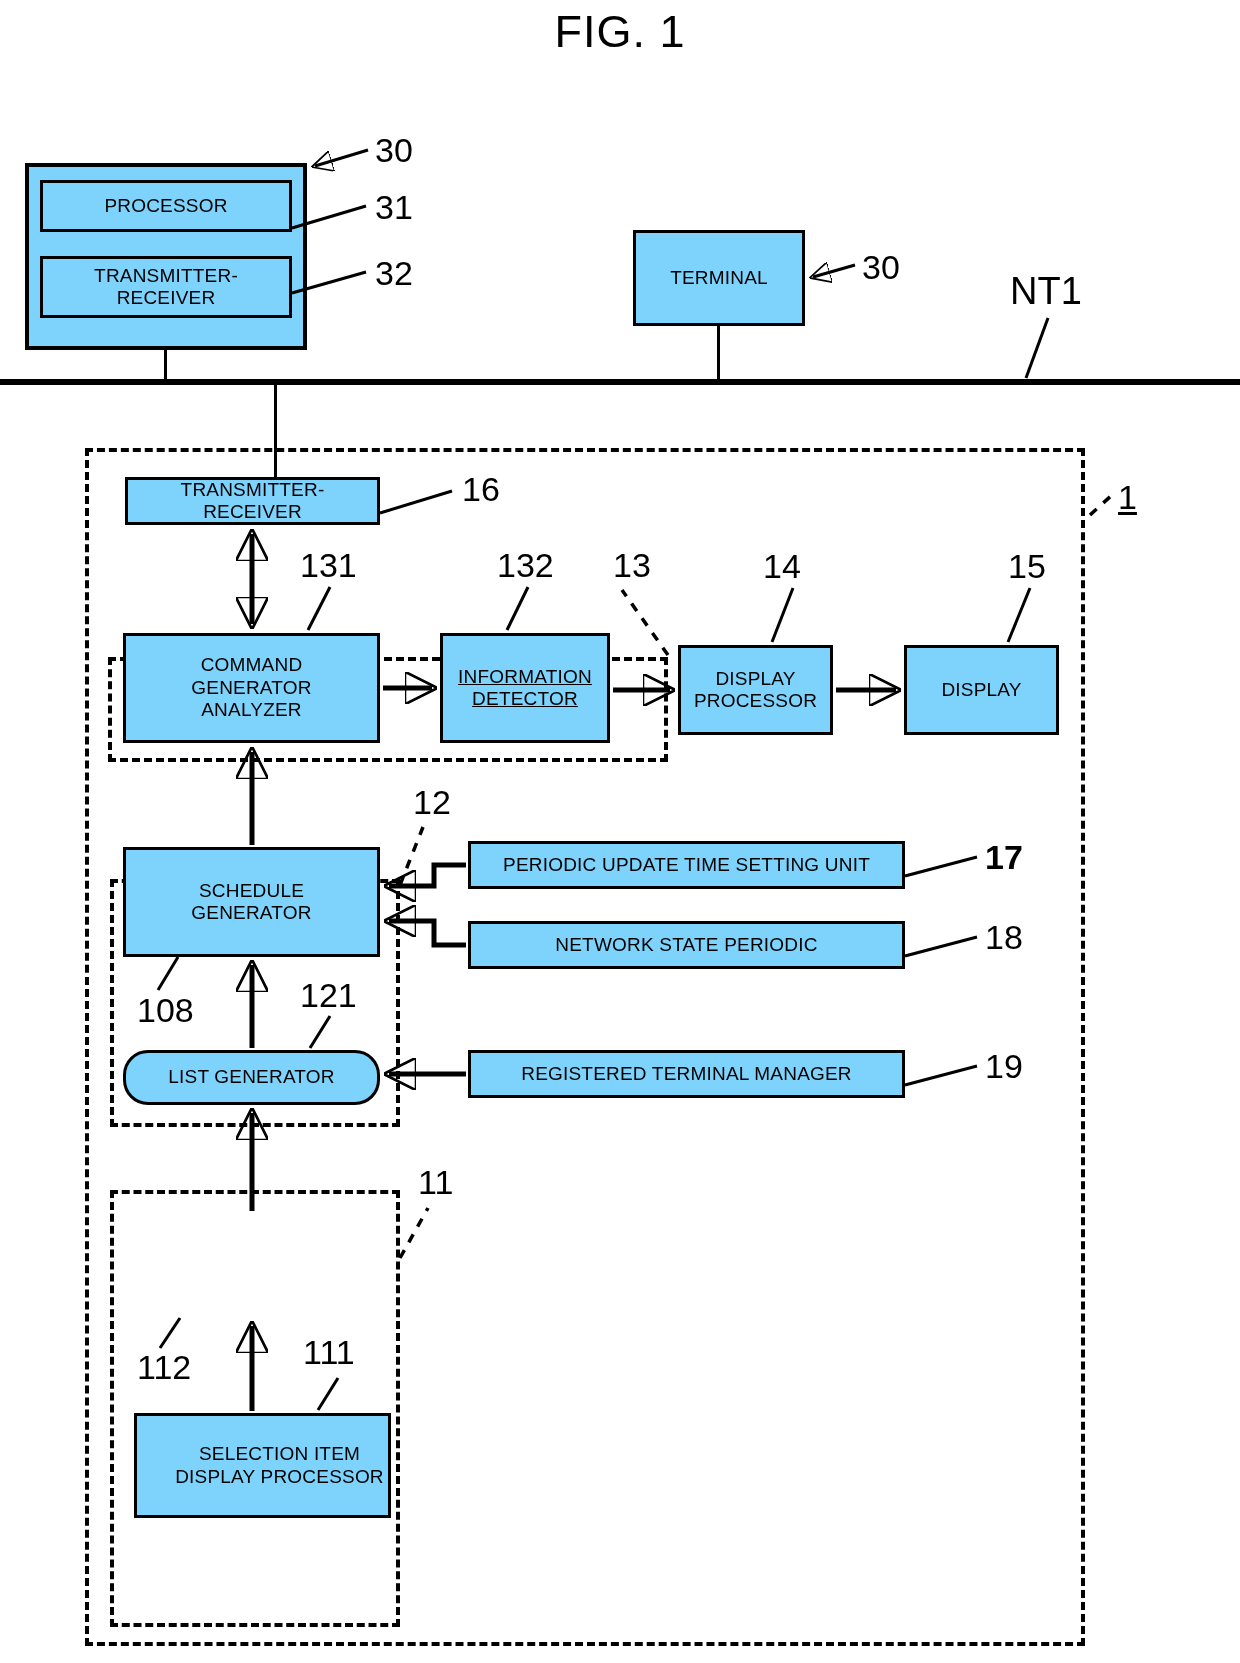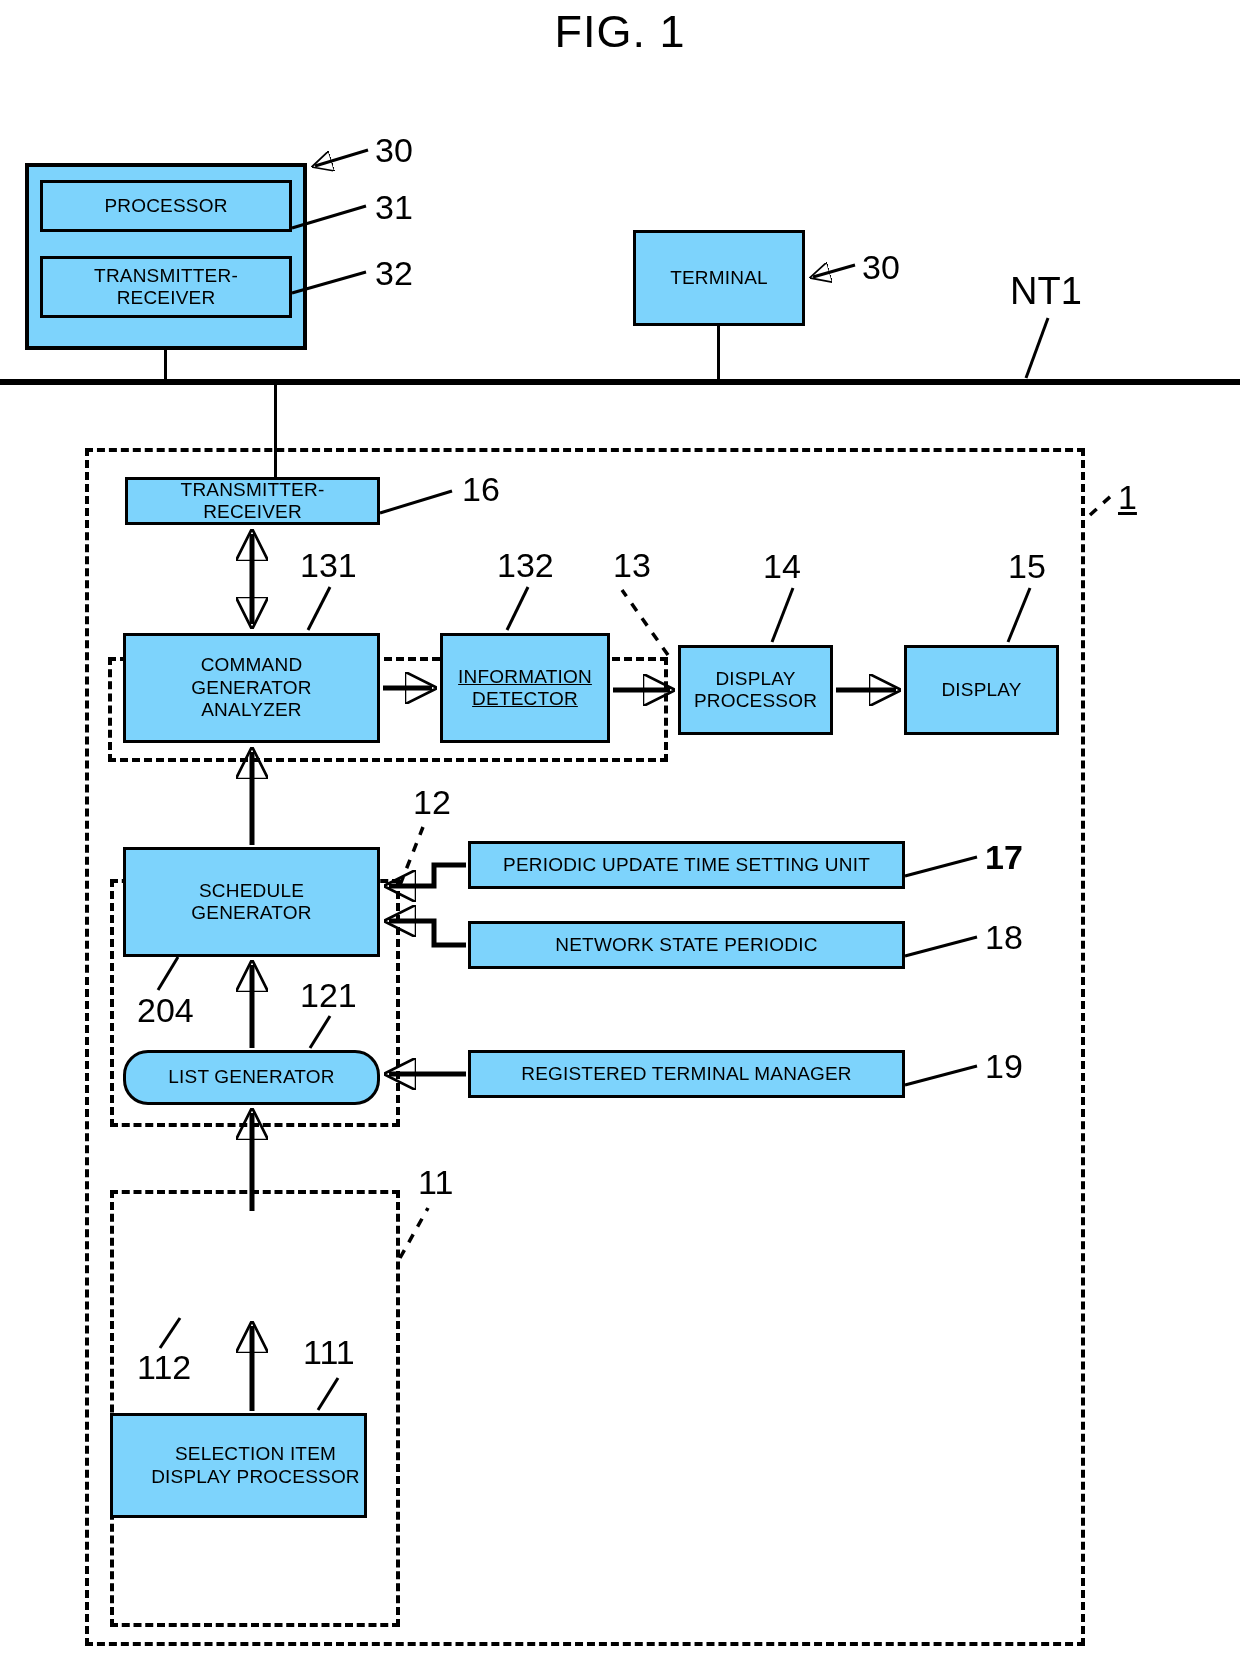--- a/index.html
+++ b/index.html
@@ -199,21 +199,21 @@
   <div class="dashed" style="left:110px; top:879px; width:290px; height:248px;"></div>
   <div class="ref" style="left:413px; top:785px;">12</div>
   <svg class="leader" style="left:0; top:0; width:1240px; height:1663px;">
     <line class="dash" x1="400" y1="885" x2="423" y2="827"></line>
   </svg>
 
   <div class="box" style="left:123px; top:847px; width:257px; height:110px;">
     <span class="lbl">SCHEDULE
 GENERATOR</span>
   </div>
-  <div class="ref" style="left:137px; top:993px;">204</div>
+  <div class="ref" style="left:137px; top:993px;">108</div>
   <svg class="leader" style="left:0; top:0; width:1240px; height:1663px;">
     <line x1="178" y1="957" x2="158" y2="990"></line>
   </svg>
 
   <div class="box" style="left:123px; top:1050px; width:257px; height:55px;border-radius:25px;">
     <span class="lbl">LIST GENERATOR</span>
   </div>
   <div class="ref" style="left:300px; top:978px;">121</div>
   <svg class="leader" style="left:0; top:0; width:1240px; height:1663px;">
     <line x1="330" y1="1016" x2="310" y2="1048"></line>
@@ -247,21 +247,21 @@
   <div class="ref" style="left:418px; top:1165px;">11</div>
   <svg class="leader" style="left:0; top:0; width:1240px; height:1663px;">
     <line class="dash" x1="400" y1="1258" x2="428" y2="1208"></line>
   </svg>
 
   <div class="ref" style="left:137px; top:1350px;">112</div>
   <svg class="leader" style="left:0; top:0; width:1240px; height:1663px;">
     <line x1="180" y1="1318" x2="160" y2="1348"></line>
   </svg>
 
-  <div class="box" style="left:110px; top:1413px; width:257px; height:105px;padding-left:38px;">
+  <div class="box" style="left:134px; top:1413px; width:257px; height:105px;padding-left:38px;">
     <span class="lbl">SELECTION ITEM
 DISPLAY PROCESSOR</span>
   </div>
   <div class="ref" style="left:303px; top:1335px;">111</div>
   <svg class="leader" style="left:0; top:0; width:1240px; height:1663px;">
     <line x1="338" y1="1378" x2="318" y2="1410"></line>
   </svg>
 
   <svg class="arrowlayer" viewBox="0 0 1240 1663">
     <defs>

